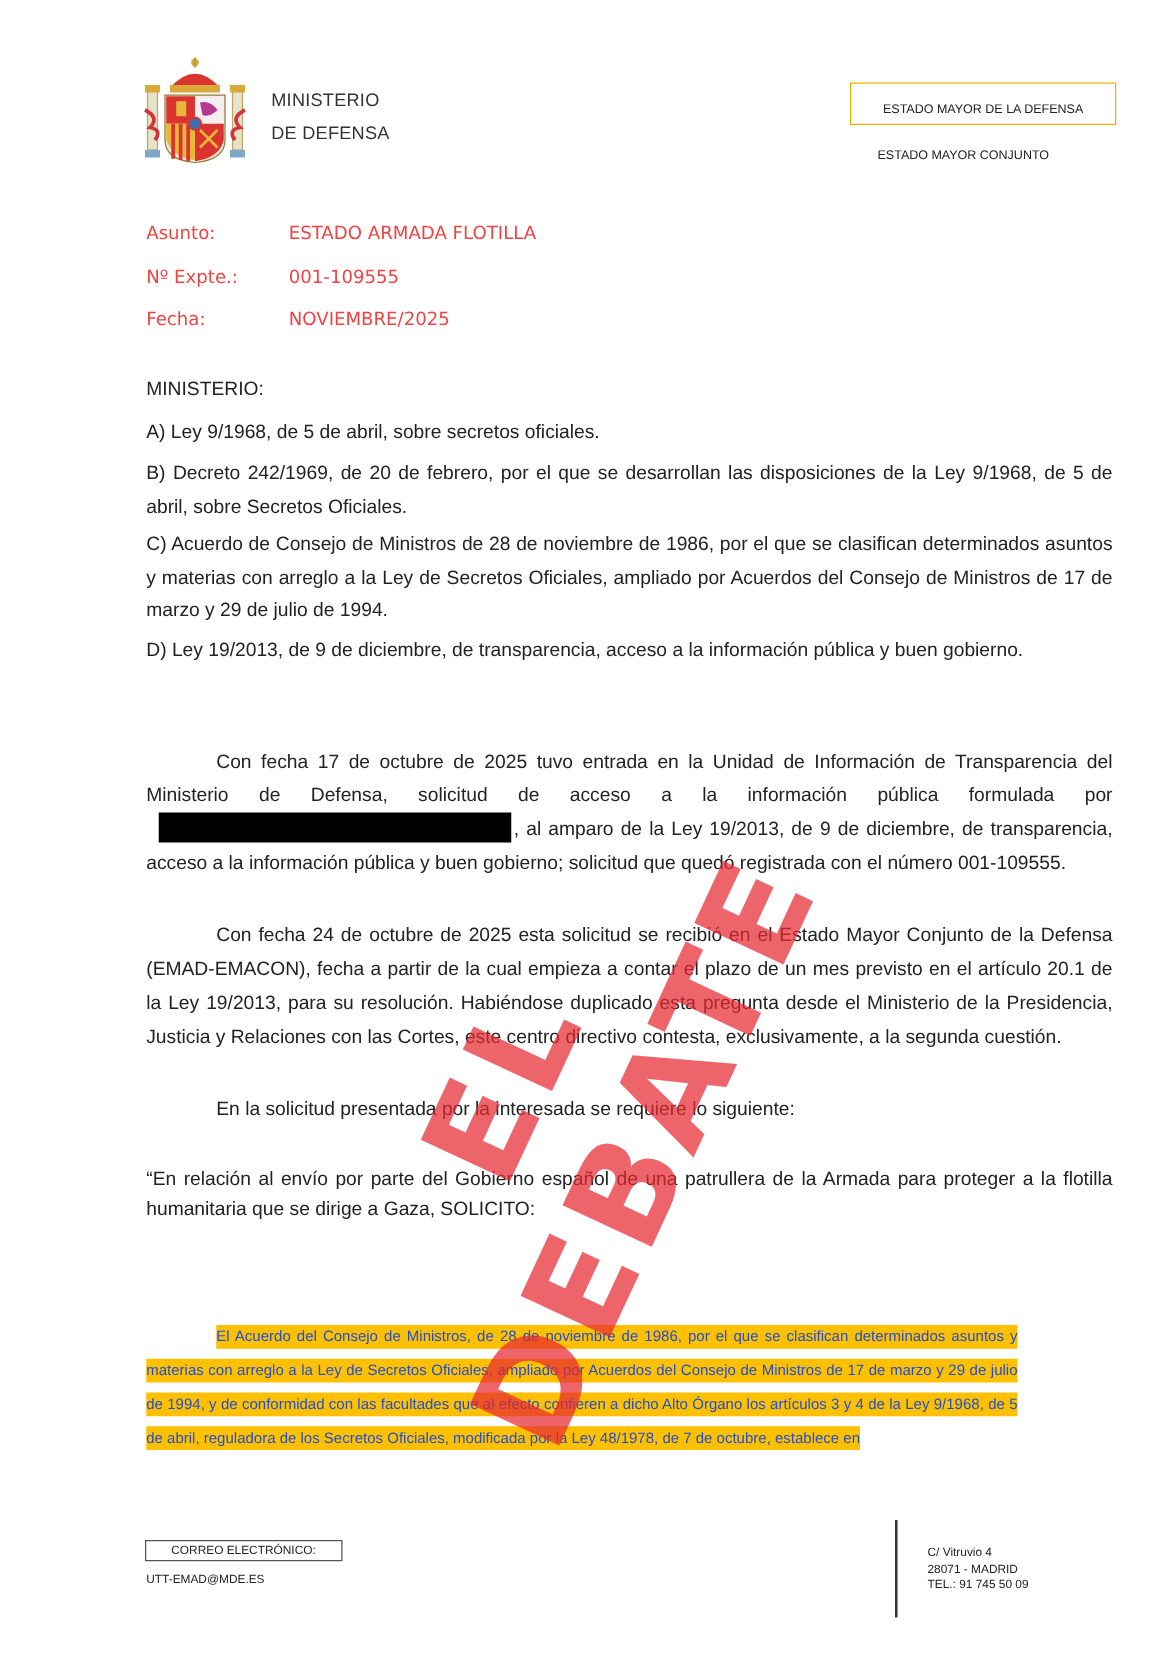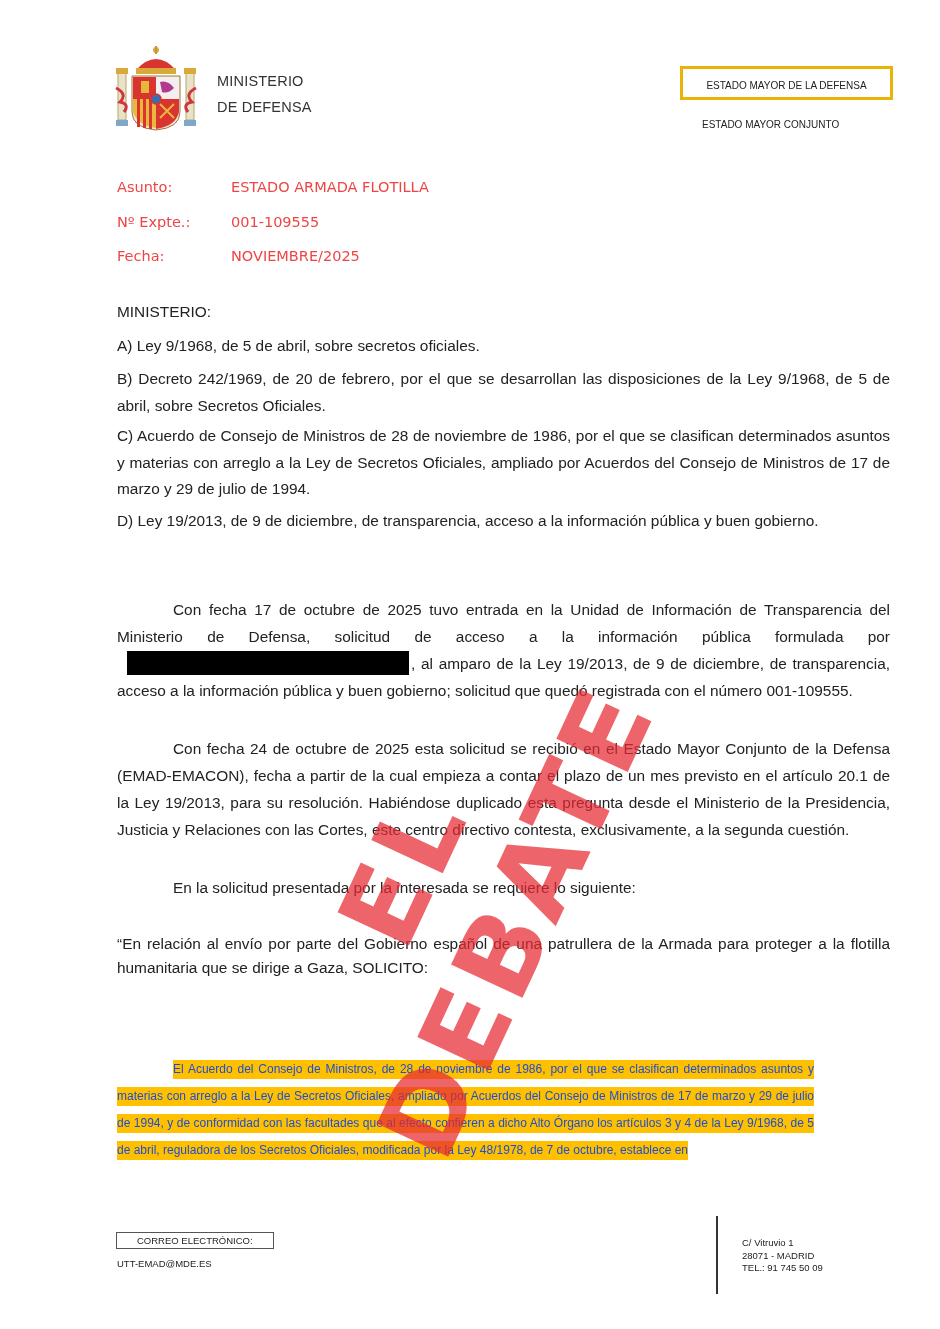--- a/index.html
+++ b/index.html
@@ -2,21 +2,21 @@
 <html><head>
 <meta charset="utf-8">
 <style>
   html, body { margin: 0; padding: 0; background: #ffffff; }
   body { width: 940px; height: 1329px; position: relative; overflow: hidden; color: #1a1a1a; }
   .page { position: absolute; left: 0; top: 0; width: 940px; height: 1329px; background: #fff; }
 
   .crest { position: absolute; left: 114px; top: 44px; width: 84px; height: 88px; }
   .ministry { position: absolute; left: 217px; top: 68px; font-family: "Liberation Sans", sans-serif; font-size: 14.5px; line-height: 26px; color: #333; letter-spacing: 0.2px; }
 
-  .emad-box { position: absolute; left: 680px; top: 66px; width: 213px; height: 34px; border: 3px solid #eab308; box-sizing: border-box; font-family: "Liberation Sans", sans-serif; font-size: 10px; color: #222; display: flex; align-items: flex-end; justify-content: center; padding-bottom: 6px; }
+  .emad-box { position: absolute; left: 680px; top: 66px; width: 213px; height: 34px; border: 1px solid #eab308; box-sizing: border-box; font-family: "Liberation Sans", sans-serif; font-size: 10px; color: #222; display: flex; align-items: flex-end; justify-content: center; padding-bottom: 6px; }
   .emacon { position: absolute; left: 702px; top: 119px; font-family: "Liberation Sans", sans-serif; font-size: 10px; color: #222; }
 
   .meta { position: absolute; left: 117px; top: 179px; font-family: "DejaVu Sans", sans-serif; font-size: 14.5px; color: #ef4444; }
   .meta-row { height: 34.5px; display: flex; }
   .meta-label { width: 114px; }
 
   .body-text { position: absolute; left: 117px; width: 773px; font-family: "Liberation Sans", sans-serif; font-size: 15.4px; color: #222; text-align: justify; }
   .refs-title { top: 303px; }
   .ref { line-height: 26.5px; }
   .p { line-height: 27px; text-indent: 56px; }
@@ -113,19 +113,19 @@
   </div>
 
   <div class="highlight-block p">
     <span class="hl">El Acuerdo del Consejo de Ministros, de 28 de noviembre de 1986, por el que se clasifican determinados asuntos y materias con arreglo a la Ley de Secretos Oficiales, ampliado por Acuerdos del Consejo de Ministros de 17 de marzo y 29 de julio de 1994, y de conformidad con las facultades que al efecto confieren a dicho Alto Órgano los artículos 3 y 4 de la Ley 9/1968, de 5 de abril, reguladora de los Secretos Oficiales, modificada por la Ley 48/1978, de 7 de octubre, establece en</span>
   </div>
 
   <div class="footer-email-box">CORREO ELECTRÓNICO:</div>
   <div class="footer-email">UTT-EMAD@MDE.ES</div>
   <div class="footer-divider"></div>
   <div class="footer-addr">
-    <div>C/ Vitruvio 1</div>
+    <div>C/ Vitruvio 4</div>
     <div>28071 - MADRID</div>
     <div>TEL.: 91 745 50 09</div>
   </div>
 
   <div class="watermark"><span>EL DEBATE</span></div>
 </div>
 
 </body></html>

